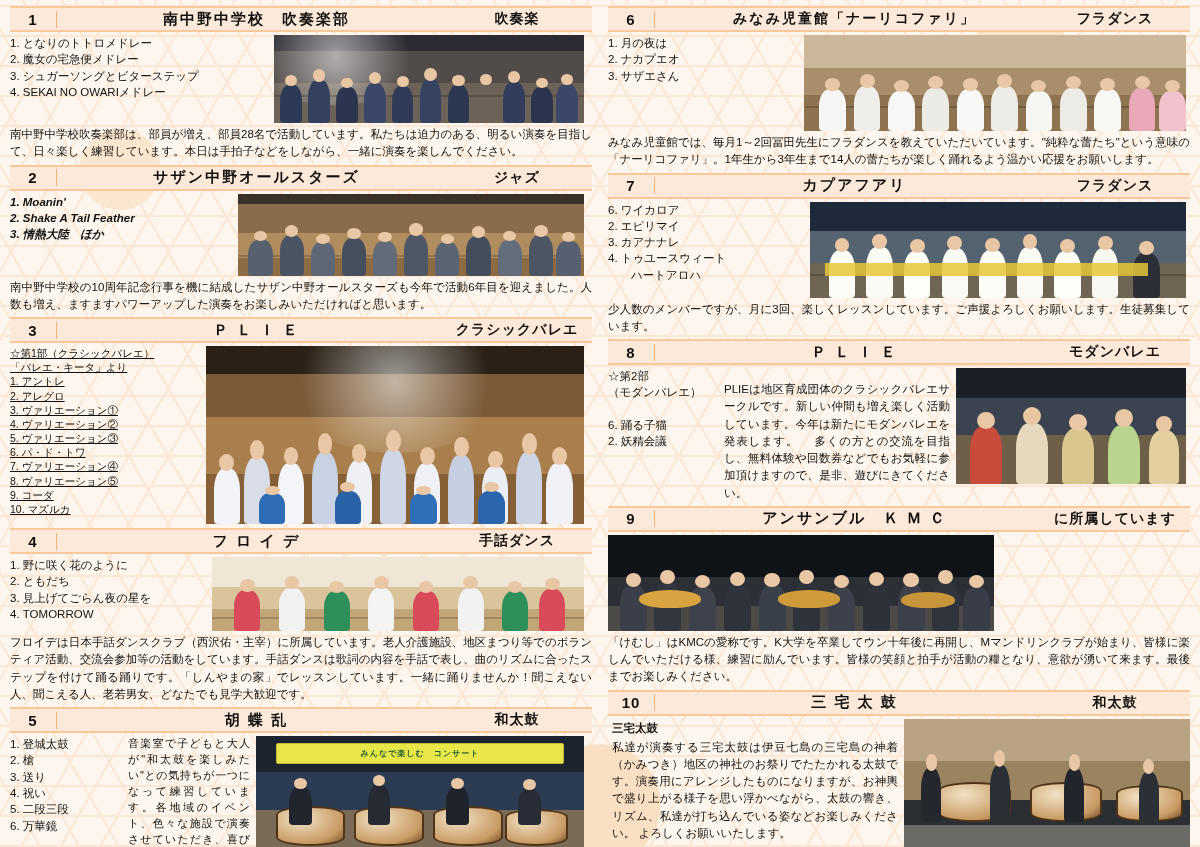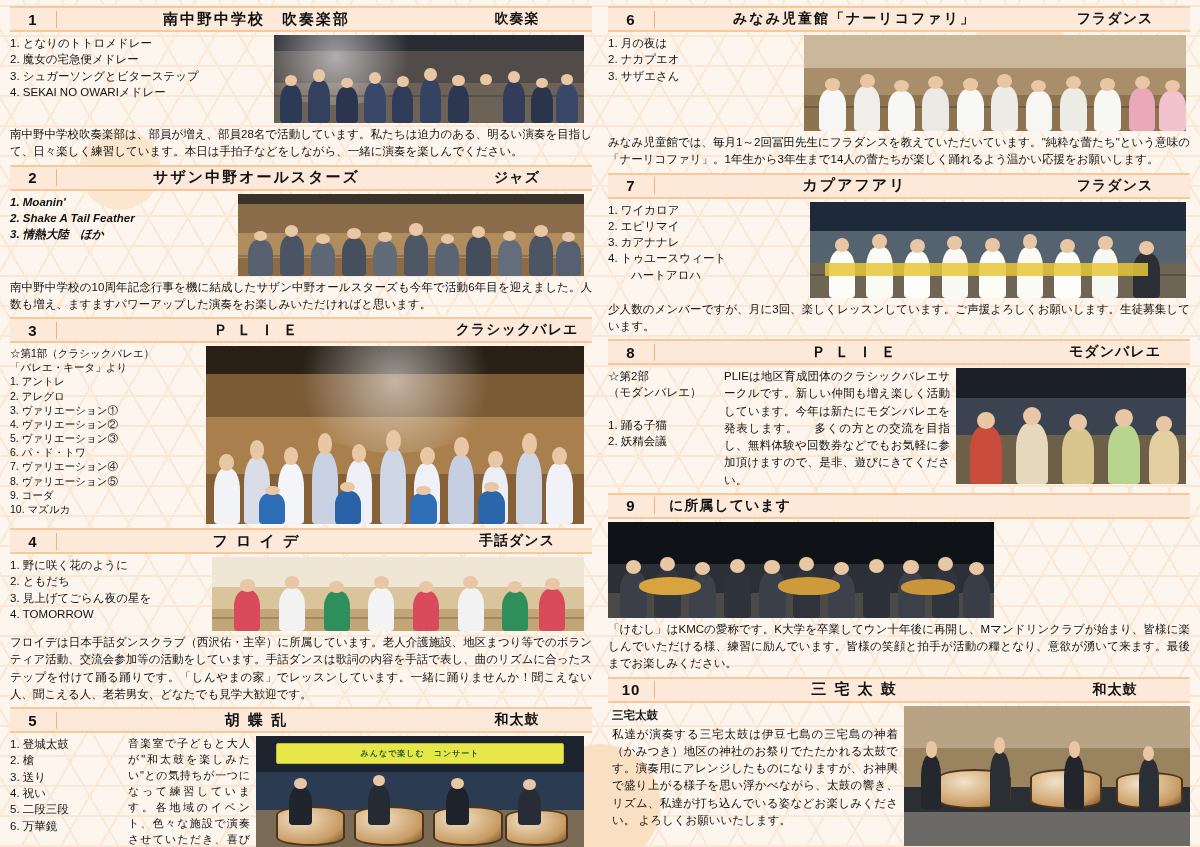--- a/index.html
+++ b/index.html
@@ -59,21 +59,21 @@
     width:150px;
     text-align:center;
     font-weight:bold;
     font-size:14px;
     letter-spacing:1px;
   }
   .bar.thin .title{font-size:14px;}
   .body{display:flex;gap:6px;margin-top:3px;}
   .songs{font-size:11.5px;line-height:1.42;white-space:pre-line;}
   .songs.b{font-weight:bold;font-style:italic;}
-  .songs.small{font-size:10.5px;line-height:1.35;}
+  .songs.small{font-size:10.5px;line-height:1.35;text-decoration:underline;}
   .photo{
     position:relative;
     background:#6b5a4a;
     overflow:hidden;
     border:0;
     flex:none;
   }
   .desc{
     font-size:11.5px;
     line-height:1.5;
@@ -342,21 +342,21 @@
       <div class="desc">みなみ児童館では、毎月1～2回冨田先生にフラダンスを教えていただいています。"純粋な蕾たち"という意味の「ナーリコファリ」。1年生から3年生まで14人の蕾たちが楽しく踊れるよう温かい応援をお願いします。</div>
     </div>
 
     <div class="entry">
       <div class="bar">
         <div class="no">7</div>
         <div class="title">カプアフアリ</div>
         <div class="genre">フラダンス</div>
       </div>
       <div class="body">
-        <div class="songs" style="width:196px">1. ワイカロア
+        <div class="songs" style="width:196px">6. ワイカロア
 2. エピリマイ
 3. カアナナレ
 4. トゥユースウィート
 　　ハートアロハ</div>
         <div class="photo" style="width:376px;height:96px">
           <div class="ph" style="background:linear-gradient(#1e2a3a 0 30%,#55626f 30% 64%,#6f6554 64% 100%)"></div>
           <div class="floorline" style="bottom:22%"></div>
           <div class="figs" style="height:80%">
             <div class="fig" style="left:5%;background:#fdfdf8;height:62%"></div>
             <div class="fig" style="left:15%;background:#fbfbf5;height:66%"></div>
@@ -377,40 +377,41 @@
     <div class="entry">
       <div class="bar">
         <div class="no">8</div>
         <div class="title">Ｐ Ｌ Ｉ Ｅ</div>
         <div class="genre">モダンバレエ</div>
       </div>
       <div class="body">
         <div class="songs" style="width:110px">☆第2部
 （モダンバレエ）
 
-1. 踊る子猫
+6. 踊る子猫
 2. 妖精会議</div>
-        <div class="desc" style="width:226px;margin-top:0">PLIEは地区育成団体のクラシックバレエサークルです。新しい仲間も増え楽しく活動しています。今年は新たにモダンバレエを発表します。
+        <div class="desc" style="width:226px;margin-top:13px">PLIEは地区育成団体のクラシックバレエサークルです。新しい仲間も増え楽しく活動しています。今年は新たにモダンバレエを発表します。
 　多くの方との交流を目指し、無料体験や回数券などでもお気軽に参加頂けますので、是非、遊びにきてください。</div>
         <div class="photo" style="width:230px;height:116px">
           <div class="ph" style="background:linear-gradient(#1b1f27 0 26%,#3c4350 26% 58%,#6e5f49 58% 100%)"></div>
           <div class="figs" style="height:80%">
             <div class="fig" style="left:6%;width:14%;background:#c94b3c;height:62%"></div>
             <div class="fig" style="left:26%;width:14%;background:#e7d9bd;height:66%"></div>
             <div class="fig" style="left:46%;width:14%;background:#d9c68f;height:60%"></div>
             <div class="fig" style="left:66%;width:14%;background:#b9d48f;height:64%"></div>
             <div class="fig" style="left:84%;width:13%;background:#e3cf9f;height:58%"></div>
           </div>
         </div>
       </div>
     </div>
 
     <div class="entry">
       <div class="bar">
         <div class="no">9</div>
+        <div class="title">アンサンブル　Ｋ Ｍ Ｃ</div>
         <div class="genre">に所属しています</div>
       </div>
       <div class="body">
         <div class="photo" style="width:386px;height:96px">
           <div class="ph" style="background:linear-gradient(#0f1216 0 44%,#2c2f35 44% 74%,#4c4a46 74% 100%)"></div>
           <div class="figs" style="height:72%">
             <div class="fig" style="left:3%;background:#3a3f49;height:66%"></div>
             <div class="fig" style="left:12%;background:#32373f;height:70%"></div>
             <div class="fig" style="left:21%;background:#3d424c;height:64%"></div>
             <div class="fig" style="left:30%;background:#2e333b;height:68%"></div>

